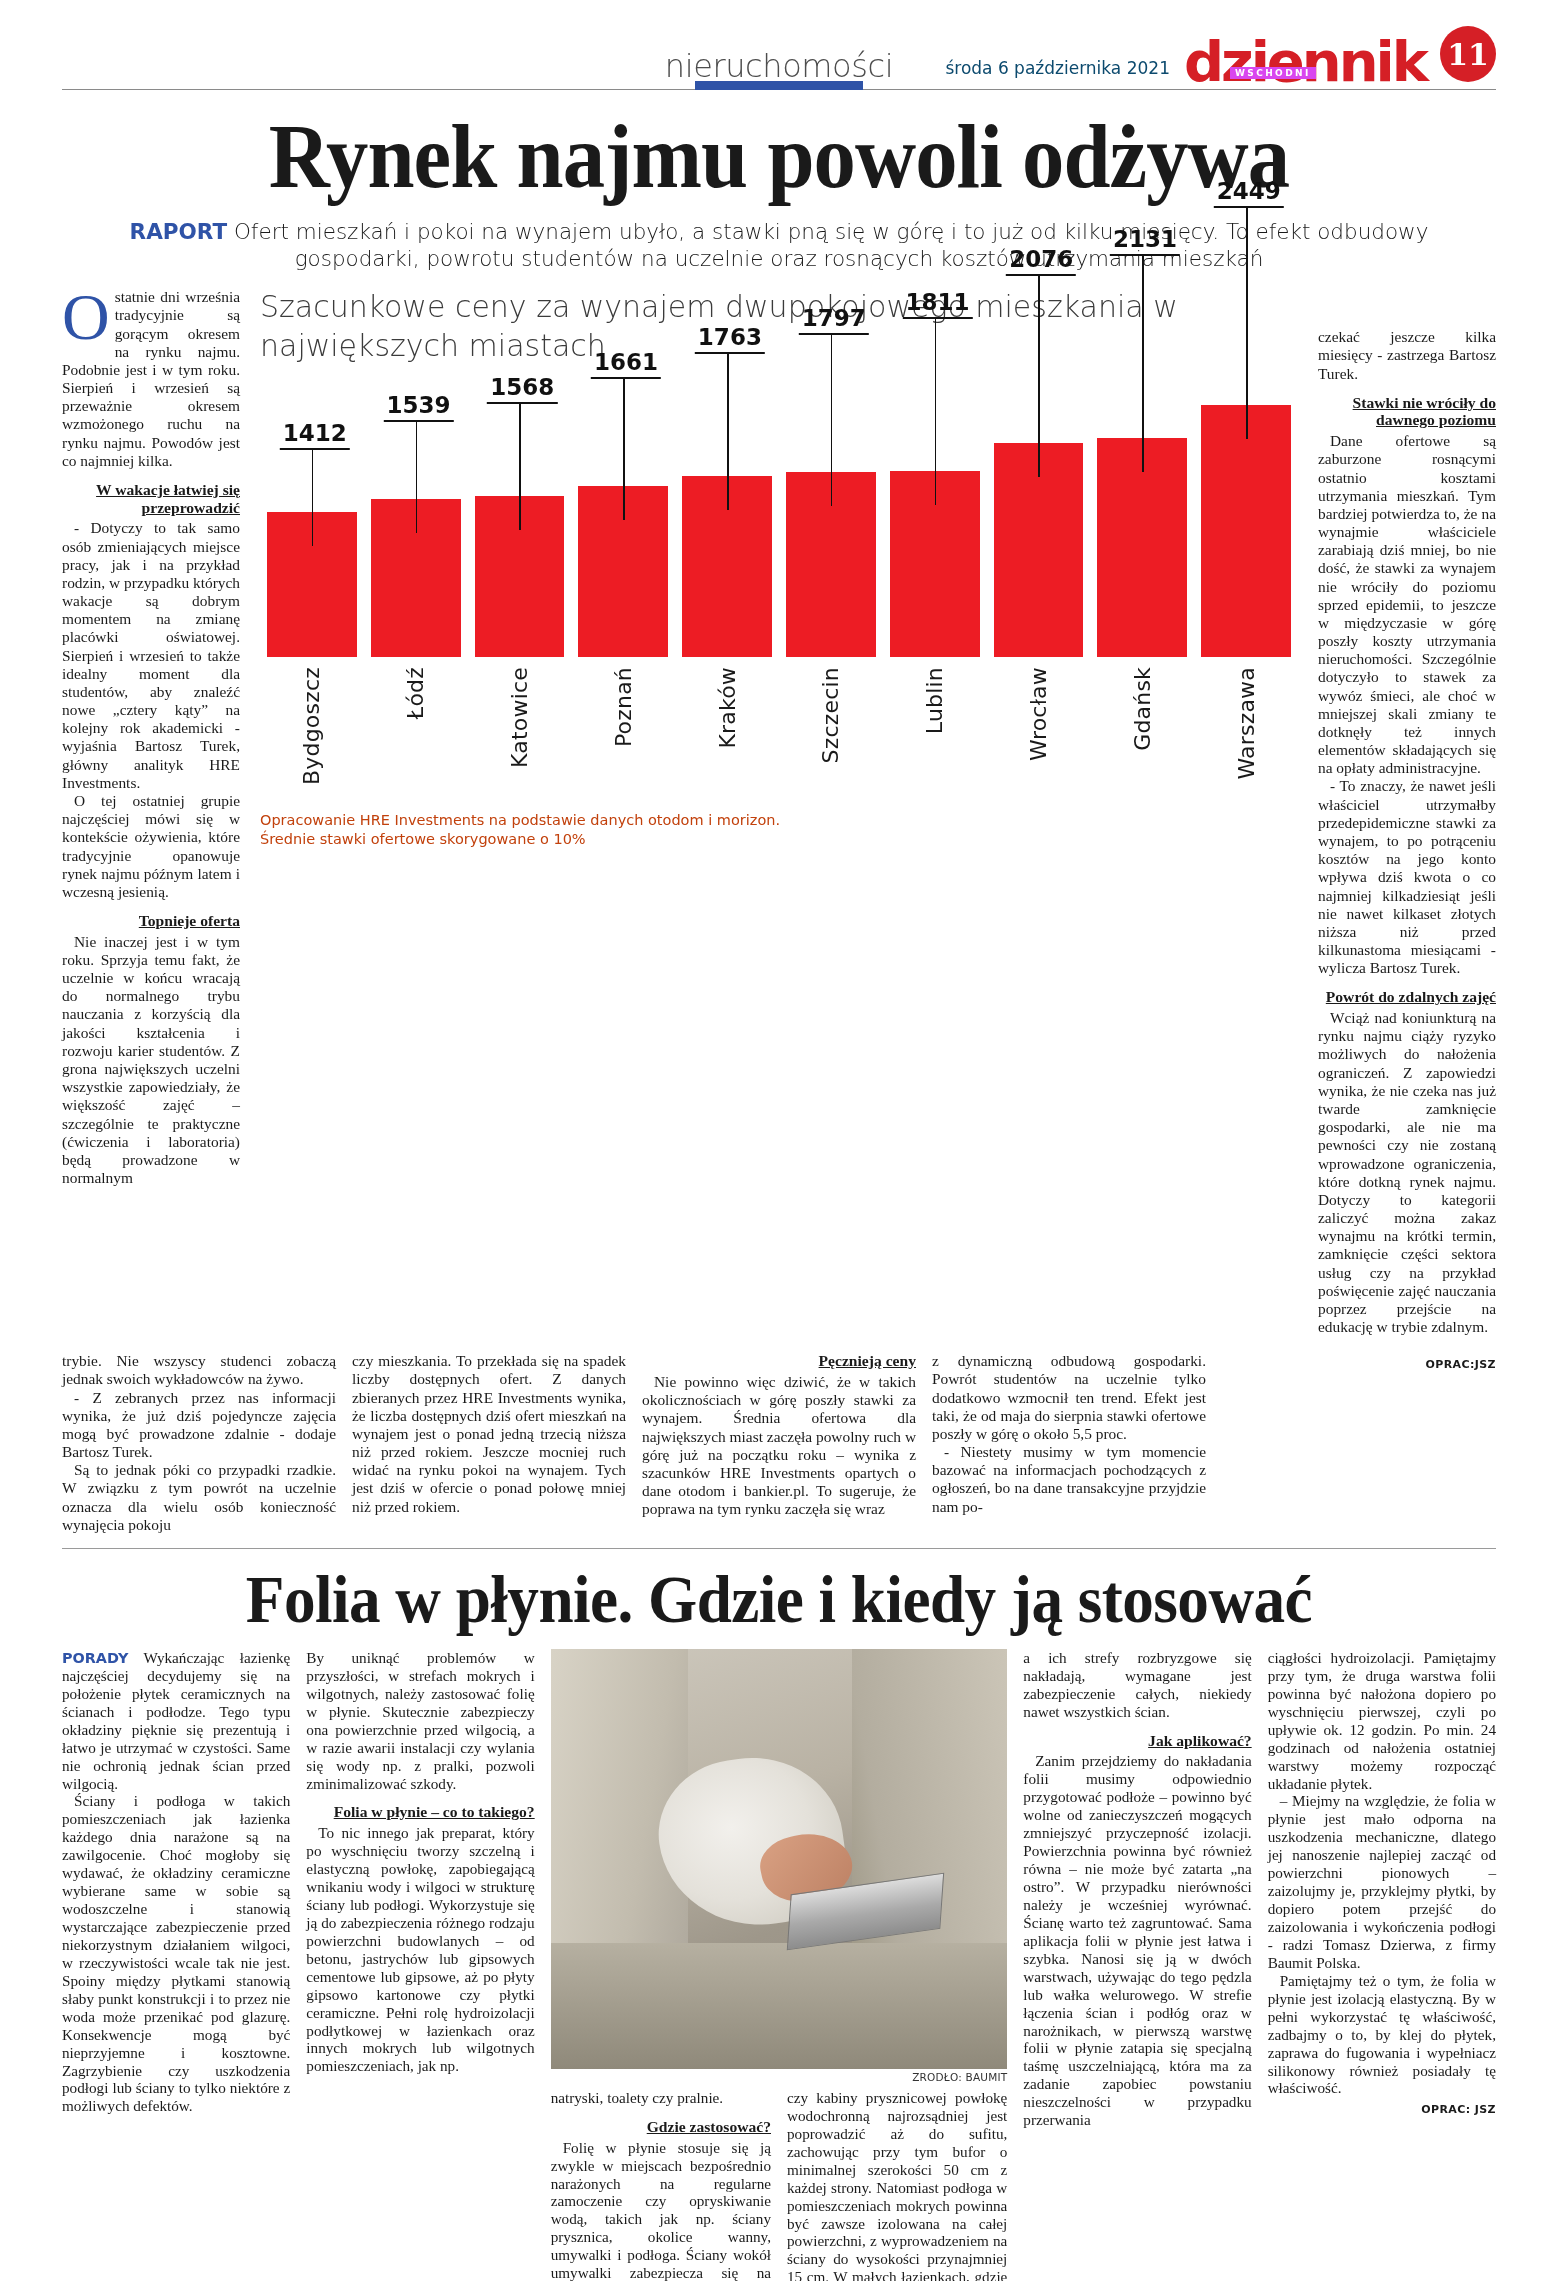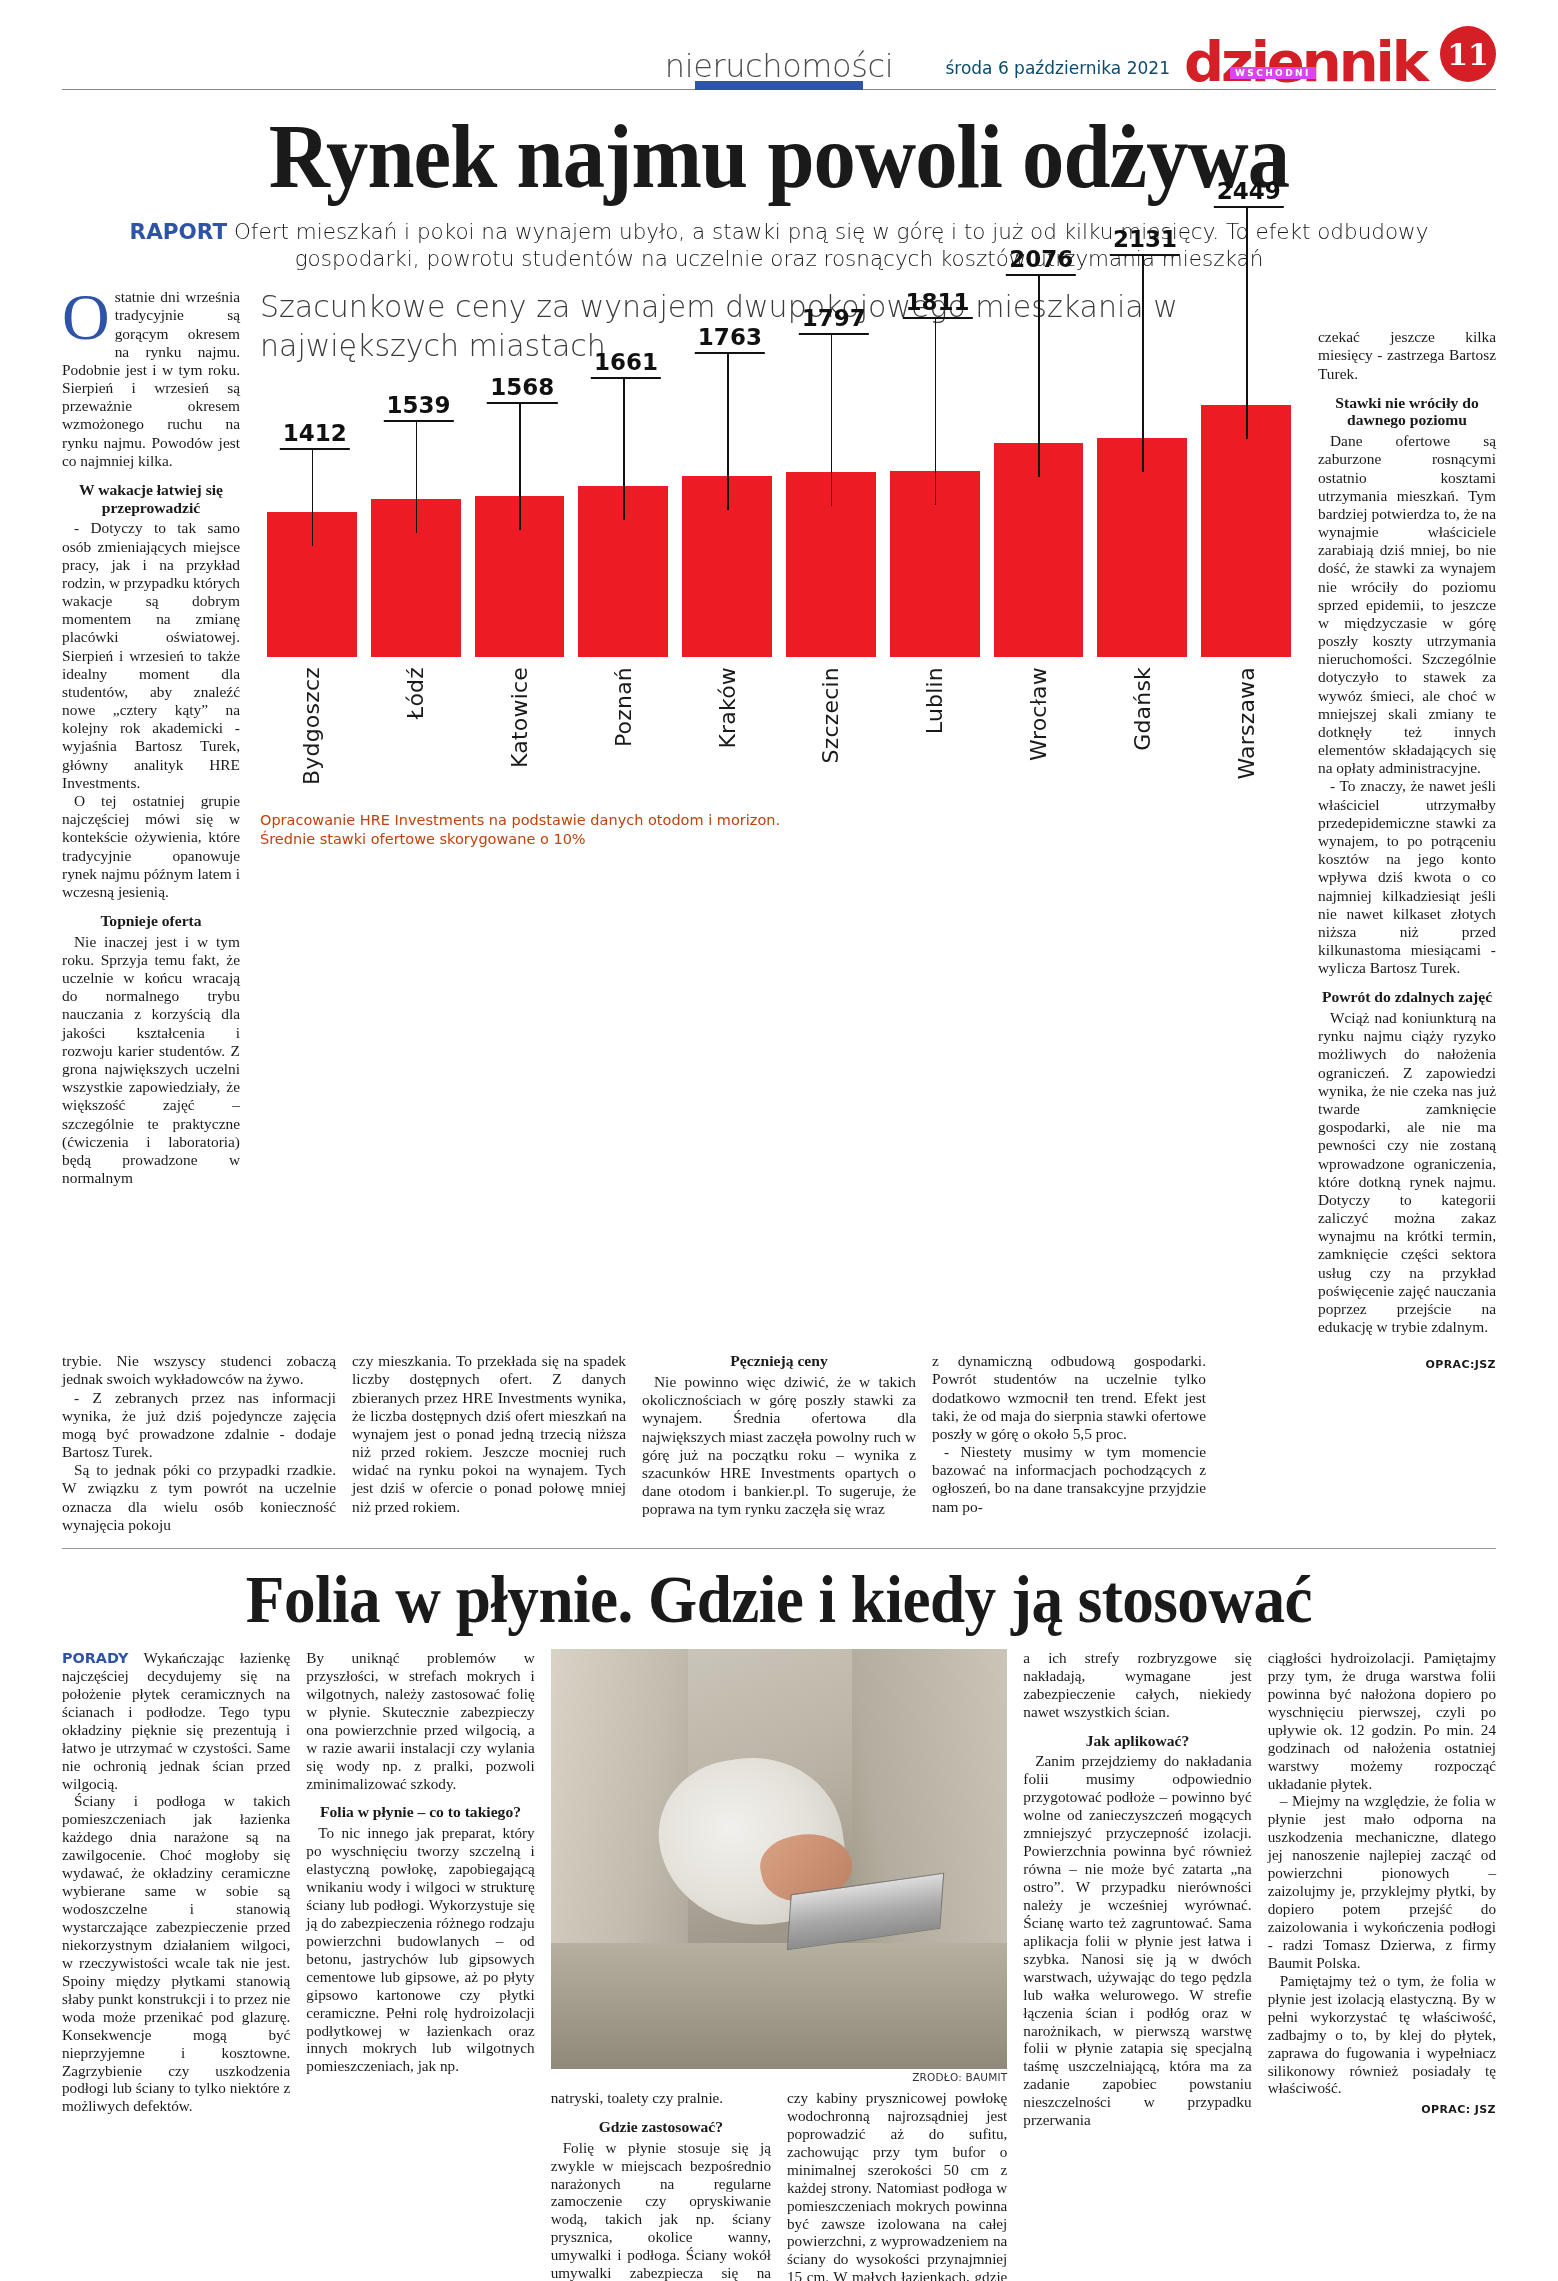--- a/index.html
+++ b/index.html
@@ -161,21 +161,22 @@
     hyphens: auto;
     -webkit-hyphens: auto;
   }
   p.body.noind { text-indent: 0; }
   h4.subhead {
     font-family: "Liberation Serif", serif;
     font-weight: bold;
     font-size: 15.6px;
     line-height: 1.14;
     margin: 11px 0 3px 0;
-    text-align: center;
+    text-align: right;
+    text-decoration: underline;
   }
   .dropcap::first-letter {
     float: left;
     font-family: "Liberation Serif", serif;
     font-size: 66px;
     line-height: 0.82;
     font-weight: normal;
     color: #2f53a7;
     padding: 2px 5px 0 0;
   }

